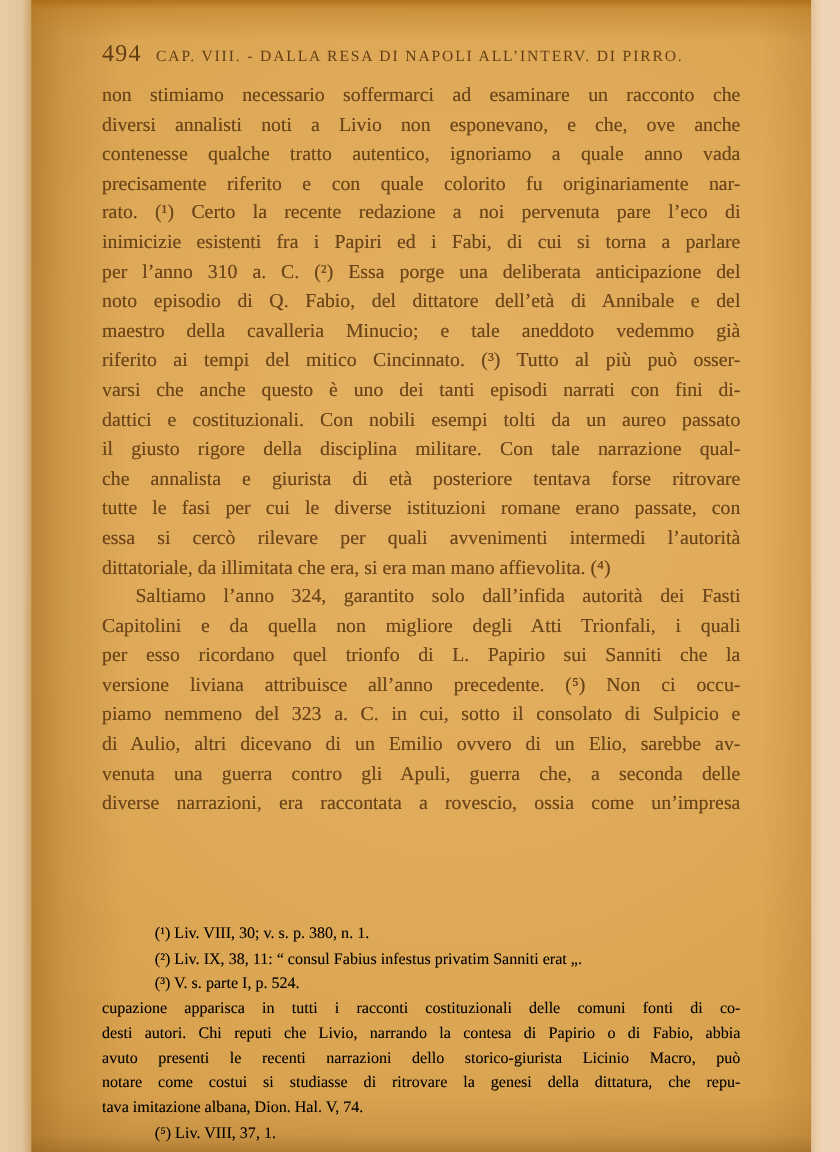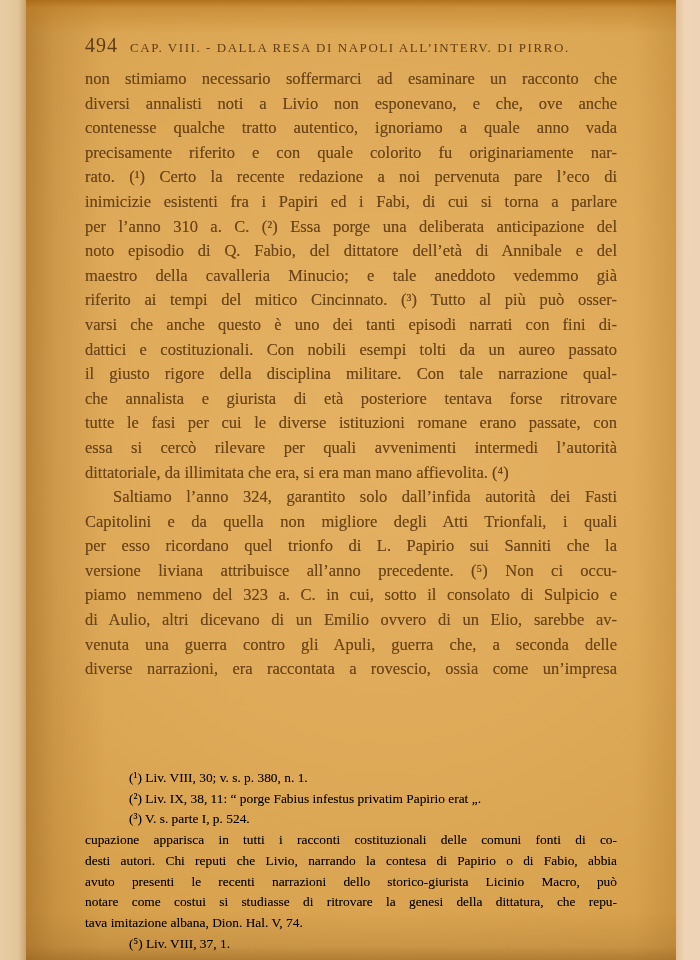--- a/index.html
+++ b/index.html
@@ -130,21 +130,21 @@
         <div class="line">per esso ricordano quel trionfo di L. Papirio sui Sanniti che la</div>
         <div class="line">versione liviana attribuisce all’anno precedente. (⁵) Non ci occu-</div>
         <div class="line">piamo nemmeno del 323 a. C. in cui, sotto il consolato di Sulpicio e</div>
         <div class="line">di Aulio, altri dicevano di un Emilio ovvero di un Elio, sarebbe av-</div>
         <div class="line">venuta una guerra contro gli Apuli, guerra che, a seconda delle</div>
         <div class="line">diverse narrazioni, era raccontata a rovescio, ossia come un’impresa</div>
       </div>
 
     <div class="footnotes" id="footnotes">
         <div class="line fnind nj">(¹) Liv. VIII, 30; v. s. p. 380, n. 1.</div>
-        <div class="line fnind nj">(²) Liv. IX, 38, 11: “ porge Fabius infestus privatim Papirio erat „.</div>
+        <div class="line fnind nj">(²) Liv. IX, 38, 11: “ consul Fabius infestus privatim Sanniti erat „.</div>
         <div class="line fnind nj">(³) V. s. parte I, p. 524.</div>
         <div class="line">cupazione apparisca in tutti i racconti costituzionali delle comuni fonti di co-</div>
         <div class="line">desti autori. Chi reputi che Livio, narrando la contesa di Papirio o di Fabio, abbia</div>
         <div class="line">avuto presenti le recenti narrazioni dello storico-giurista Licinio Macro, può</div>
         <div class="line">notare come costui si studiasse di ritrovare la genesi della dittatura, che repu-</div>
         <div class="line nj">tava imitazione albana, Dion. Hal. V, 74.</div>
         <div class="line fnind nj">(⁵) Liv. VIII, 37, 1.</div>
       </div>
   </div>
 </div>

